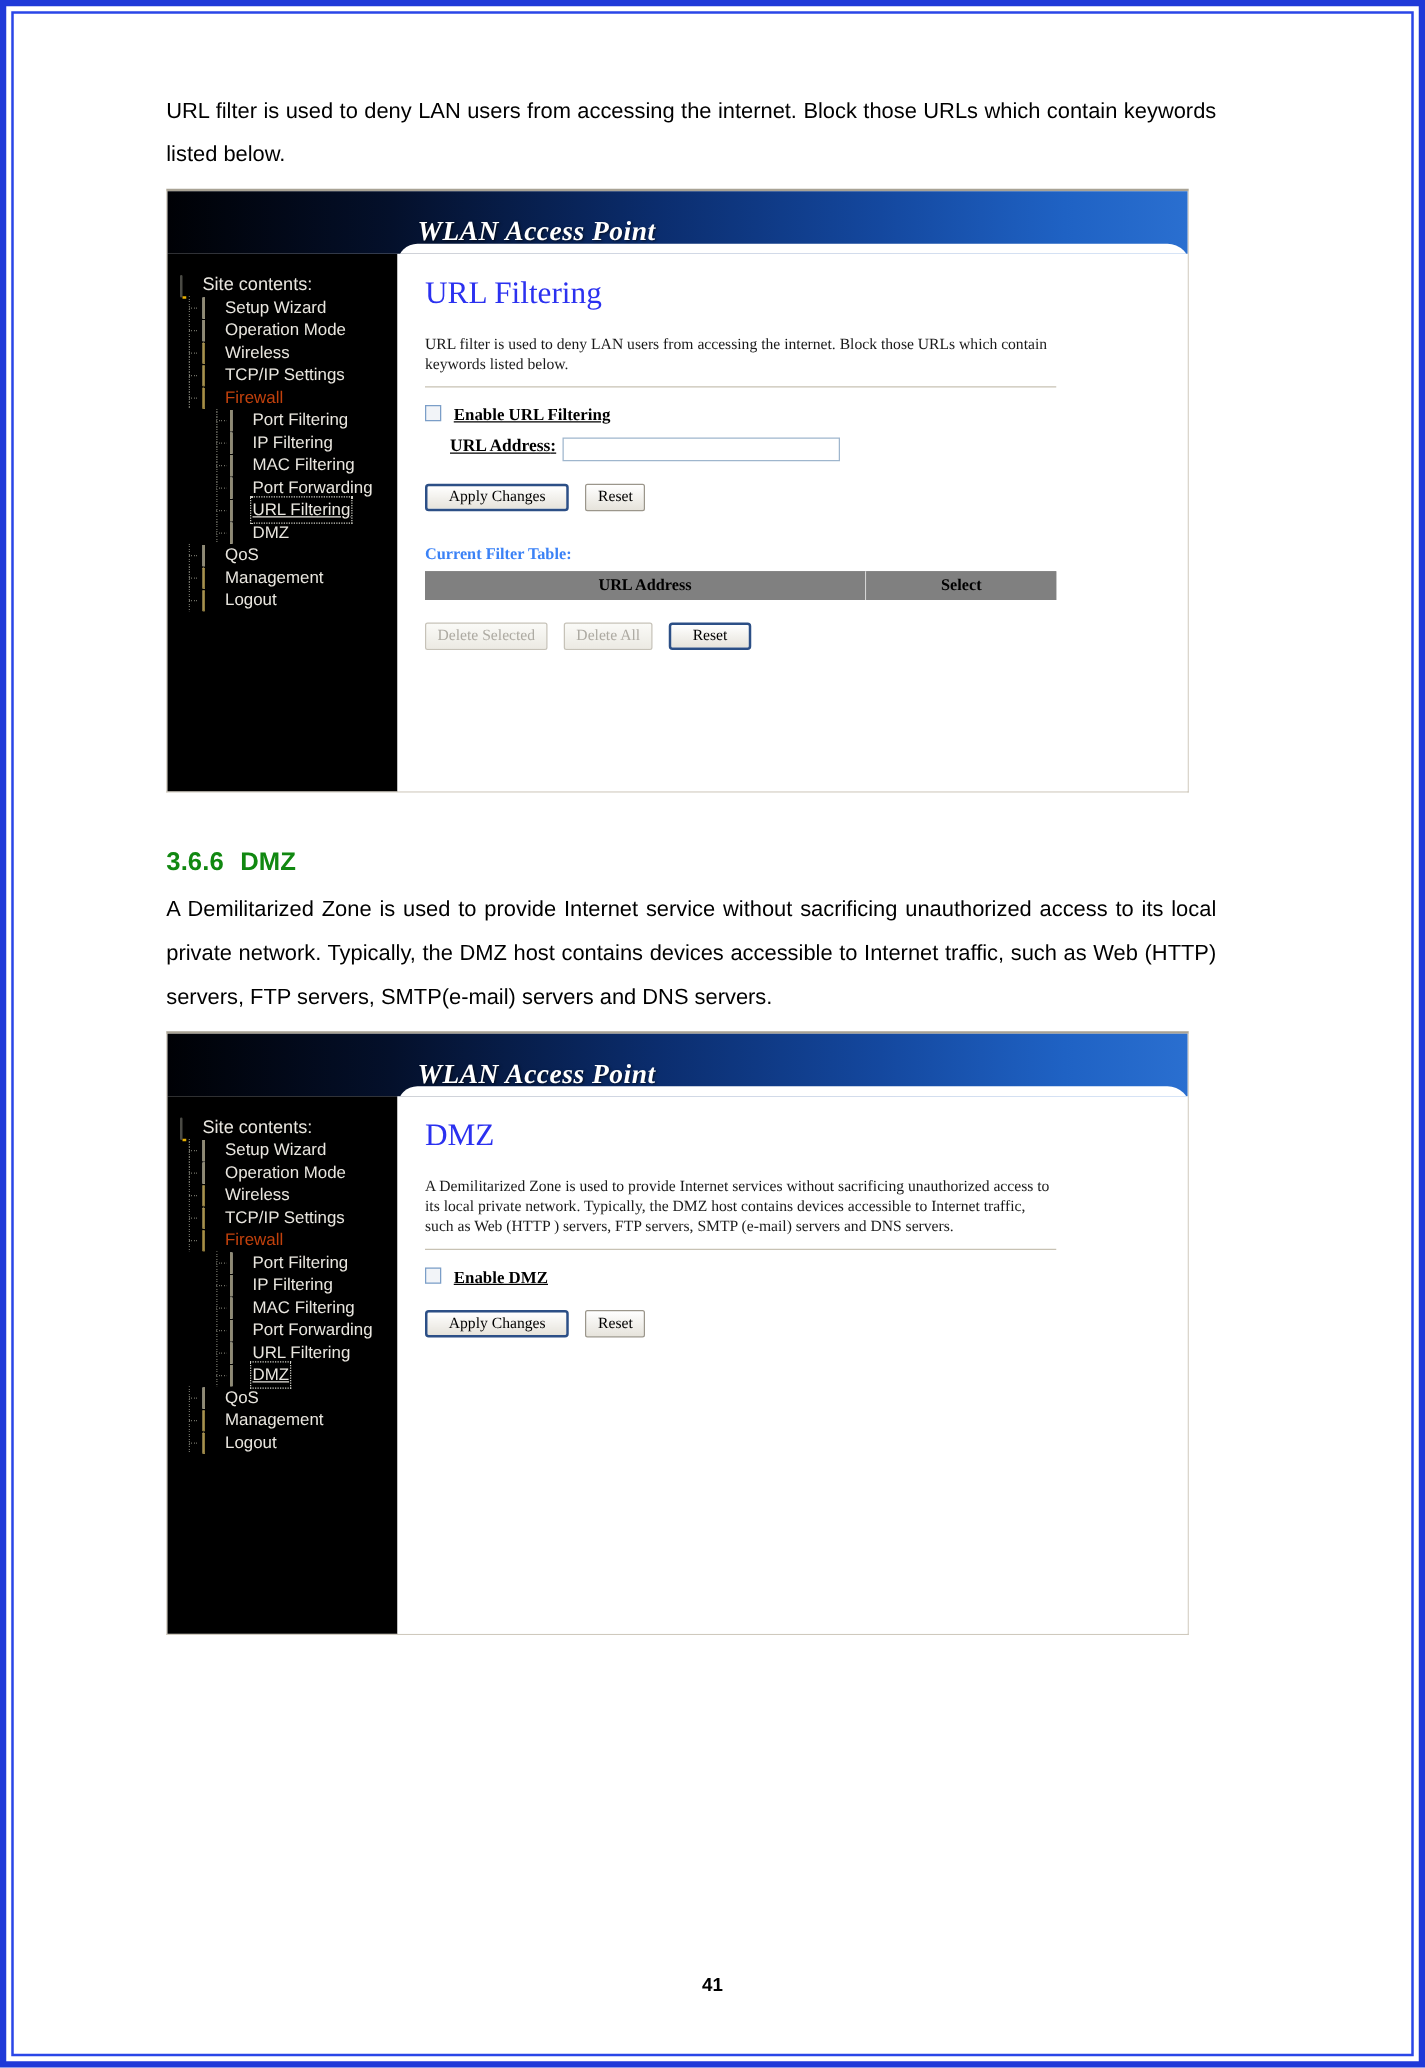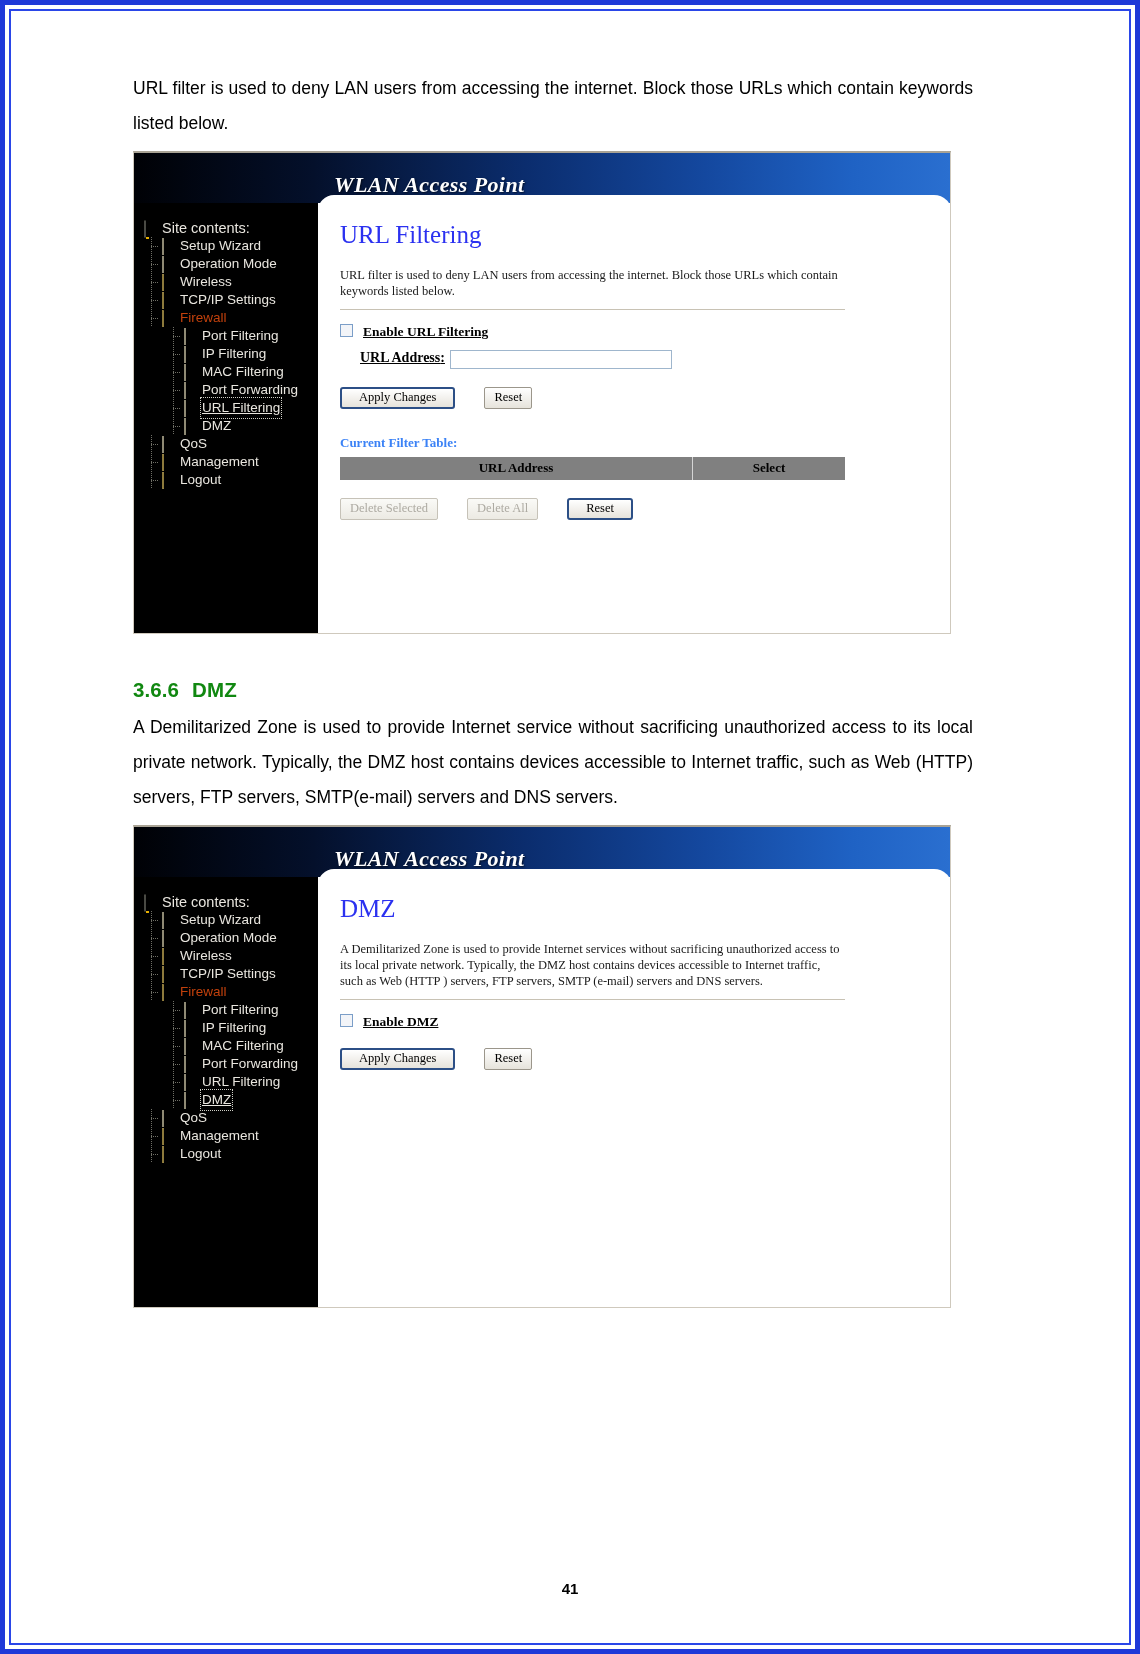--- a/index.html
+++ b/index.html
@@ -222,21 +222,21 @@
   }
   .field-label .colon{ text-decoration:none; font-weight:bold; }
   .textbox{
     height:19px;
     border:1px solid #9fb6cd;
     background:#ffffff;
   }
   .tb-url{ width:222px; }
   .tb-dmz{ width:118px; }
 
-  .btn-row{ display:flex; align-items:flex-start; gap:29px; margin:18px 0 0 2px; }
+  .btn-row{ display:flex; align-items:flex-start; gap:13px; margin:18px 0 0 2px; }
   .btn{
     font-family:"Liberation Serif", serif;
     font-size:12.5px;
     color:#000;
     background:linear-gradient(#ffffff,#e6e3db);
     border:1px solid #9b968b;
     padding:3px 9px 4px 9px;
     border-radius:2px;
     line-height:13px;
     white-space:nowrap;

